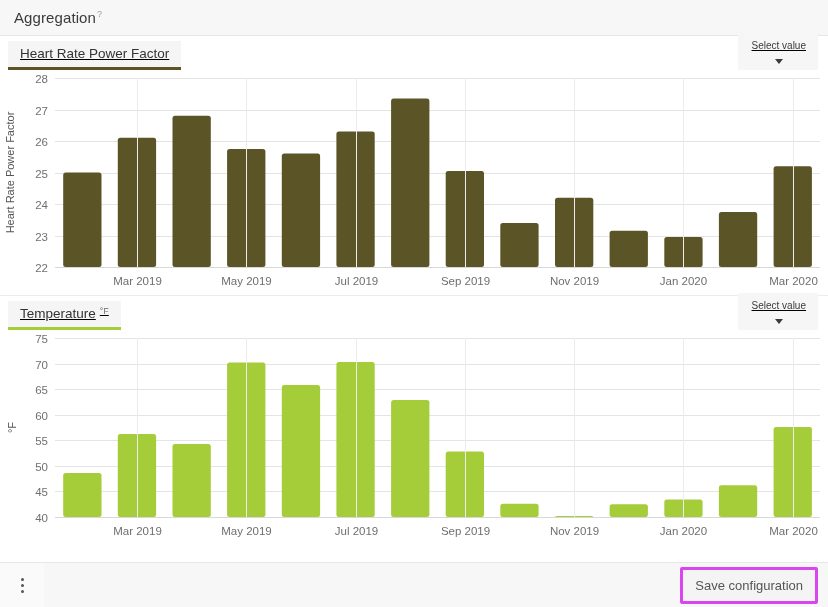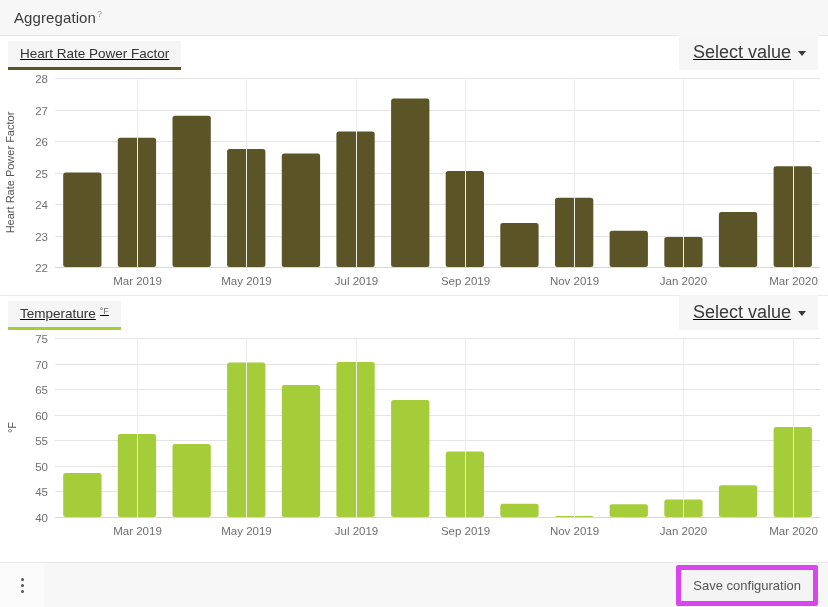--- a/index.html
+++ b/index.html
@@ -72,25 +72,26 @@
     position: relative;
     top: -3px;
   }
 
   .select-value {
     display: inline-flex;
     align-items: center;
     gap: 7px;
     background: #f6f6f6;
     padding: 7px 12px 7px 14px;
-    font-size: 18px;
+    font-size: 10px;
     color: #3a3a3a;
     cursor: pointer;
     border-radius: 1px;
     white-space: nowrap;
+    flex-direction: column;
   }
   .caret {
     width: 0; height: 0;
     border-left: 4.5px solid transparent;
     border-right: 4.5px solid transparent;
     border-top: 5px solid #3a3a3a;
     display: inline-block;
     position: relative;
     top: 1px;
   }
@@ -143,21 +144,21 @@
   .kebab i {
     width: 3px; height: 3px;
     border-radius: 50%;
     background: #555555;
     display: block;
   }
   .save-btn {
     font-size: 13px;
     color: #555555;
     background: #f4f4f4;
-    border: 5px solid #d946ef;
+    border: 3px solid #d946ef;
     border-radius: 2px;
     padding: 8px 12px;
     cursor: pointer;
     font-family: "Liberation Sans", sans-serif;
   }
   .divider-row { height: 1px; background: #ececec; }
 </style>
 </head>
 <body>
 

